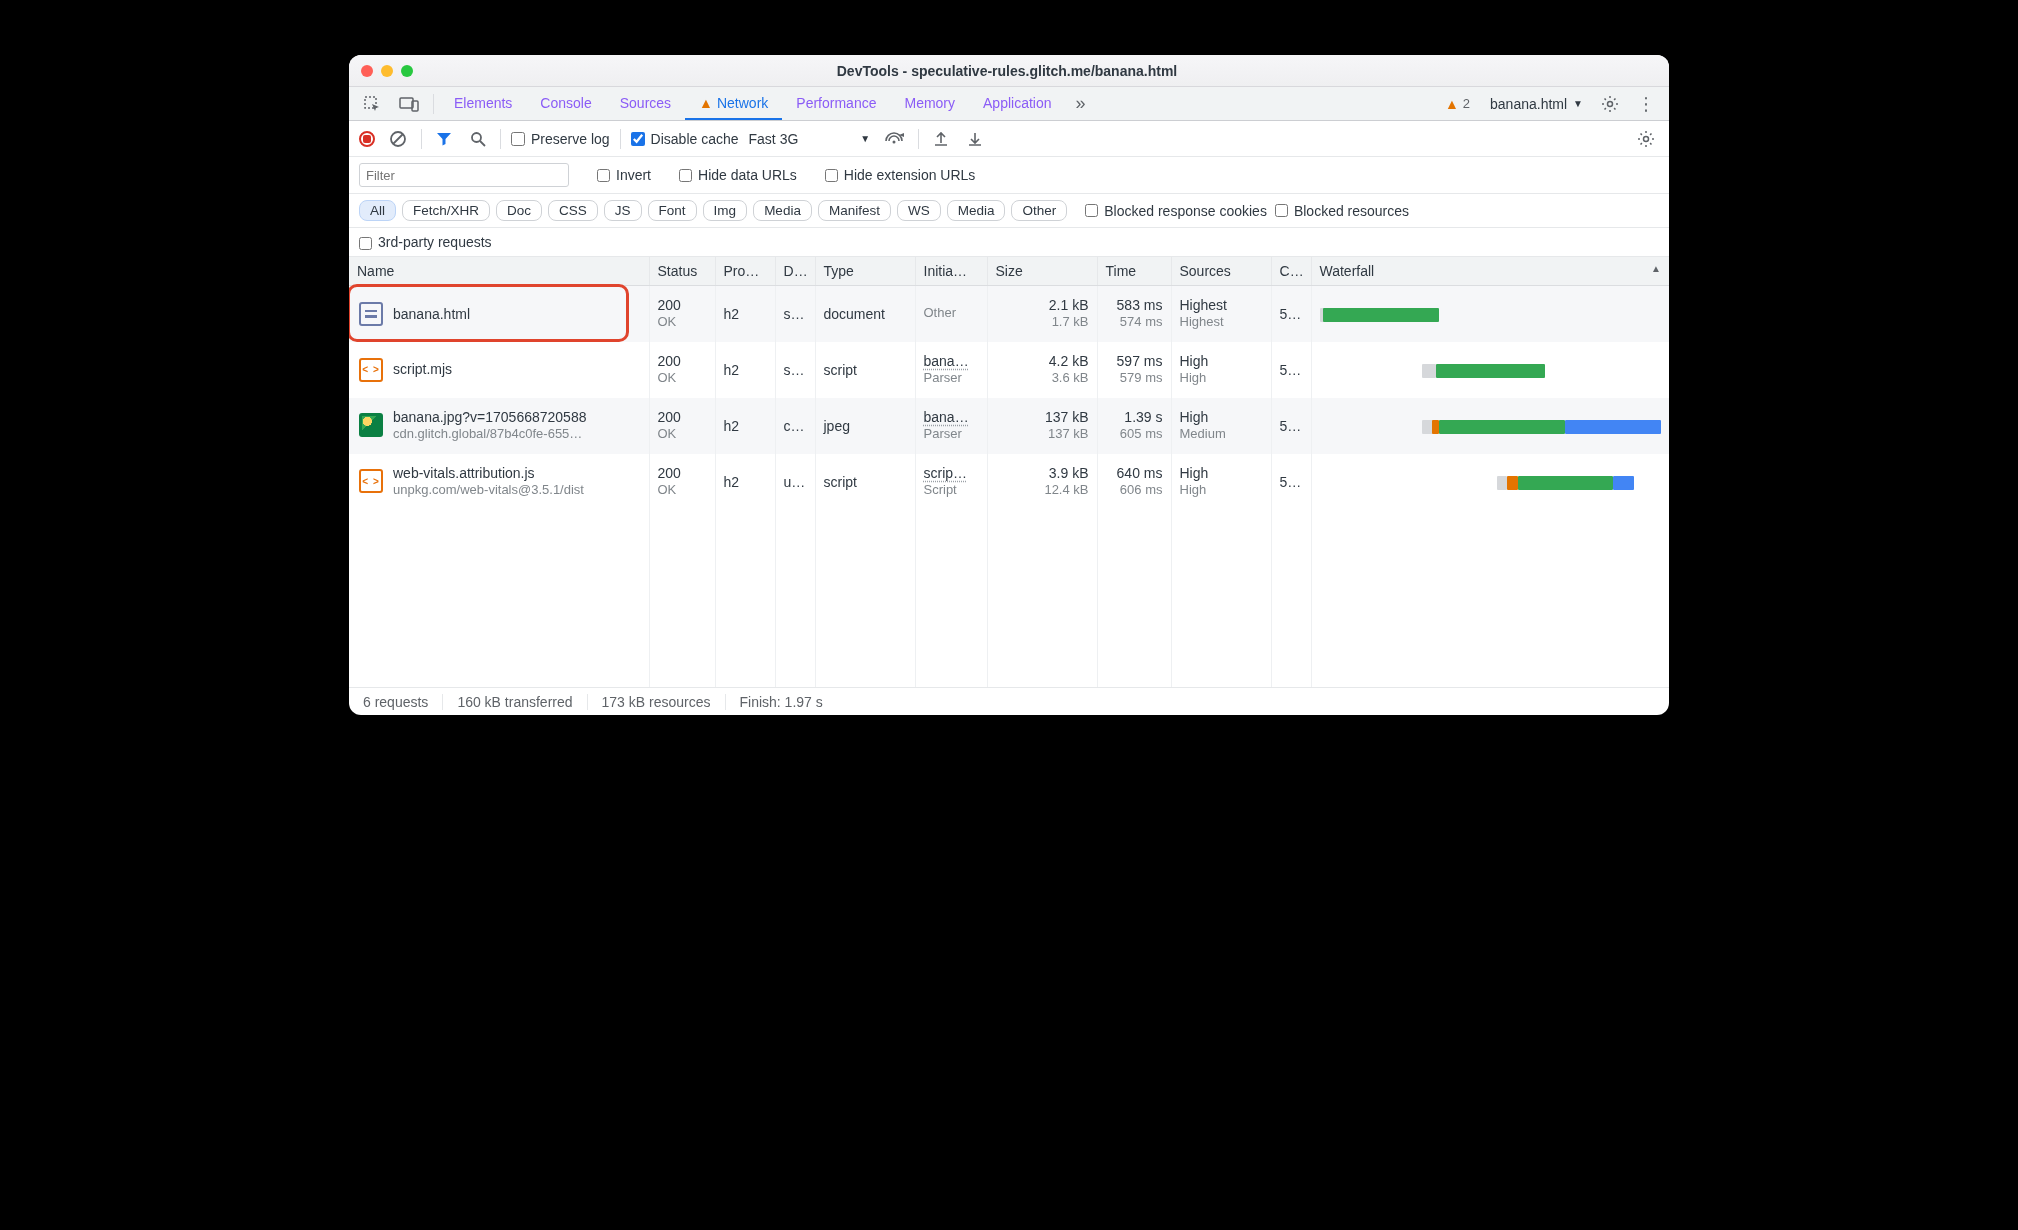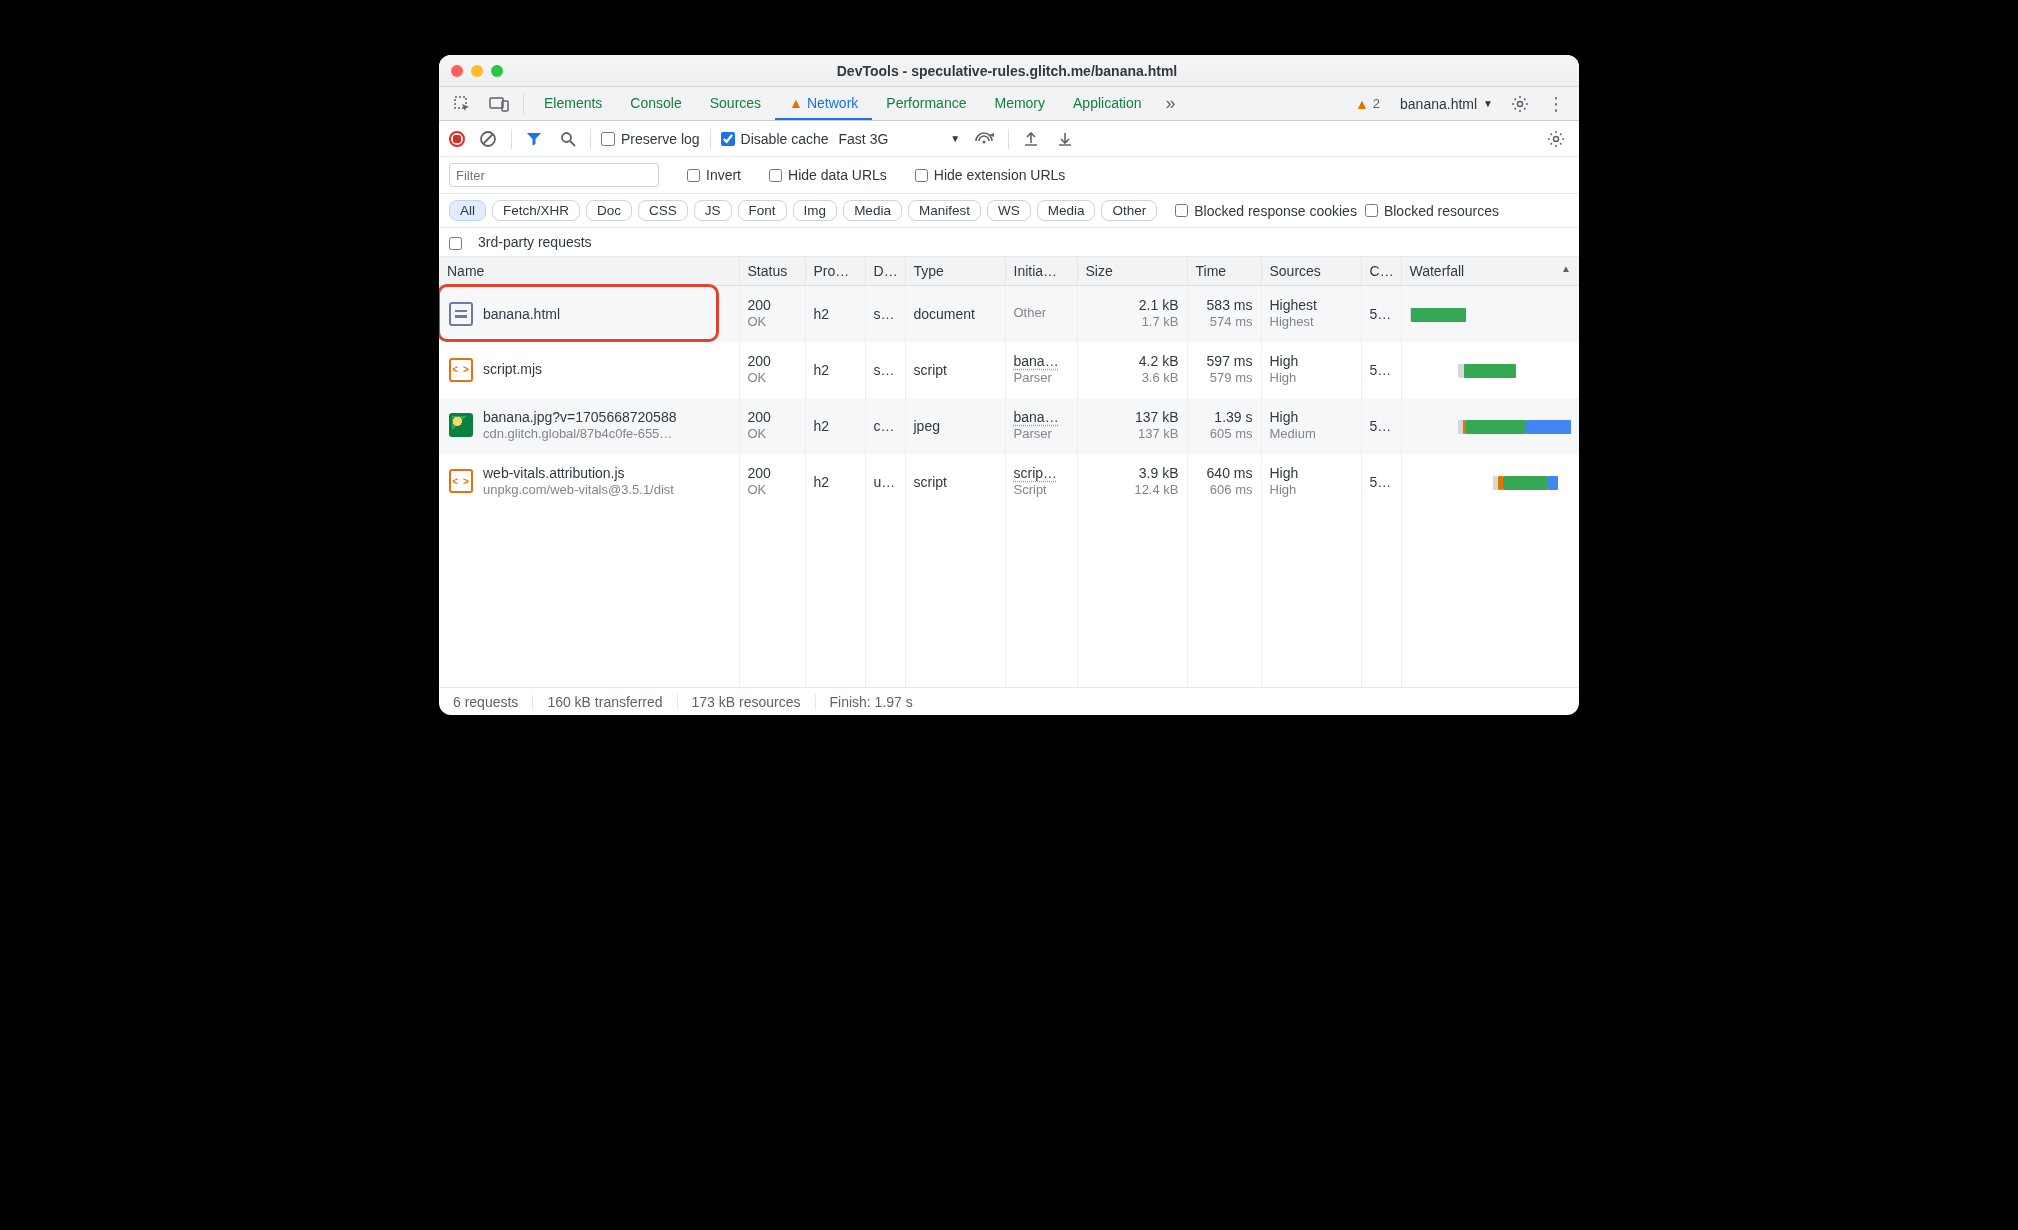--- a/index.html
+++ b/index.html
@@ -4,41 +4,41 @@
 <style>
   * { box-sizing: border-box; margin: 0; padding: 0; }
   body {
     background: #000;
     display: flex; align-items: flex-start; justify-content: center;
     font-family: -apple-system, BlinkMacSystemFont, "Segoe UI", Helvetica, Arial, sans-serif;
     font-size: 13px; color: #303942;
     width: 2018px; height: 1230px;
   }
   .window {
-    width: 1140px; margin-top: 55px; background: #fff;
+    width: 1320px; margin-top: 55px; background: #fff;
     border-radius: 12px; overflow: hidden;
     box-shadow: 0 30px 60px rgba(0,0,0,0.5);
   }
   
   .titlebar {
     height: 32px; background: linear-gradient(#f6f6f8,#efeff1);
     display: flex; align-items: center; padding: 0 12px;
     border-bottom: 1px solid #d8d8dc;
   }
   .traffic { display:flex; gap:8px; }
   .traffic span { width:12px; height:12px; border-radius:50%; display:inline-block; }
   .traffic .r{background:#ff5f57;} .traffic .y{background:#febc2e;} .traffic .g{background:#28c840;}
   .titlebar .title { flex:1; text-align:center; font-weight:600; font-size:14px; color:#303942;}
   
   .tabs {
     display:flex; align-items:center; height:34px; background:#f1f3f4;
     border-bottom:1px solid #ccced2; padding:0 6px; gap:2px;
   }
   .tabs .iconbtn { padding:6px 8px; color:#5f6368; cursor:pointer; display:flex; align-items:center; }
-  .tabs .tab { padding:8px 14px 7px; font-size:14px; color:#15803d; cursor:pointer; border-bottom:2px solid transparent; }
+  .tabs .tab { padding:8px 14px 7px; font-size:14px; color:#8b5cf6; cursor:pointer; border-bottom:2px solid transparent; }
   .tabs .tab.active { color:#1a73e8; border-bottom-color:#1a73e8; }
   .tabs .spacer{flex:1;}
   .tabs .warn { display:flex; align-items:center; gap:4px; color:#5f6368; padding:0 10px;}
   .tabs .target { display:flex; align-items:center; gap:6px; color:#303942; padding:0 8px; font-size:14px;}
   .warn-tri { color:#e37400; font-size:14px; }
   
   .toolbar {
     display:flex; align-items:center; height:36px; padding:6px 10px; gap:10px;
     border-bottom:1px solid #e6e8ea;
   }
@@ -272,21 +272,21 @@
         <input type="checkbox" style="">
         <span>Blocked response cookies</span>
       </label>
     <label>
         <input type="checkbox" style="">
         <span>Blocked resources</span>
       </label>
   </div>
 
   <div class="thirdrow">
-    <label style="display:flex;align-items:flex-end;gap:16px;font-size:14px;">
+    <label style="display:flex;align-items:flex-end;gap:6px;font-size:14px;">
         <input type="checkbox" style="">
         <span>3rd-party requests</span>
       </label>
   </div>
 
   <div class="tablewrap">
     <table>
       <colgroup>
         <col style="width:300px">
           <col style="width:66px">

